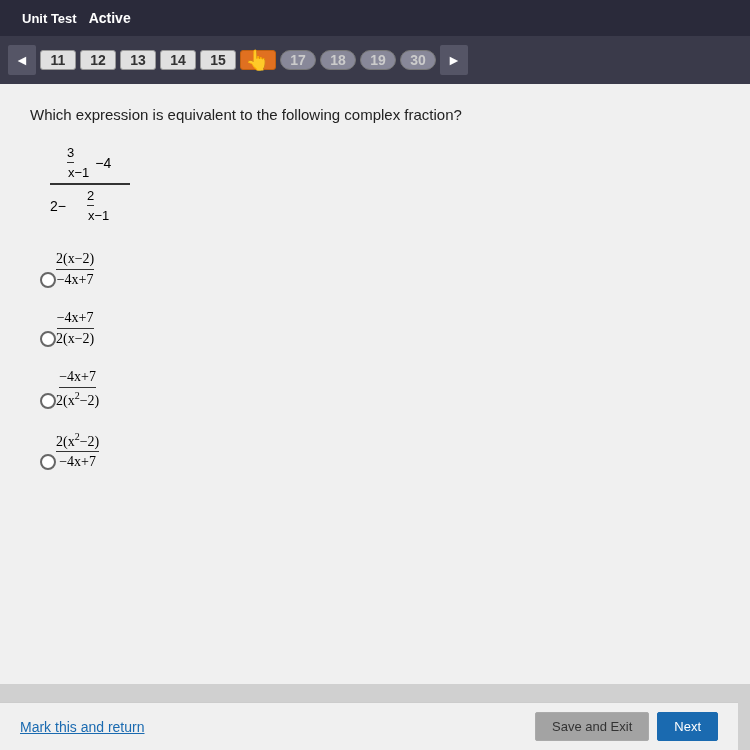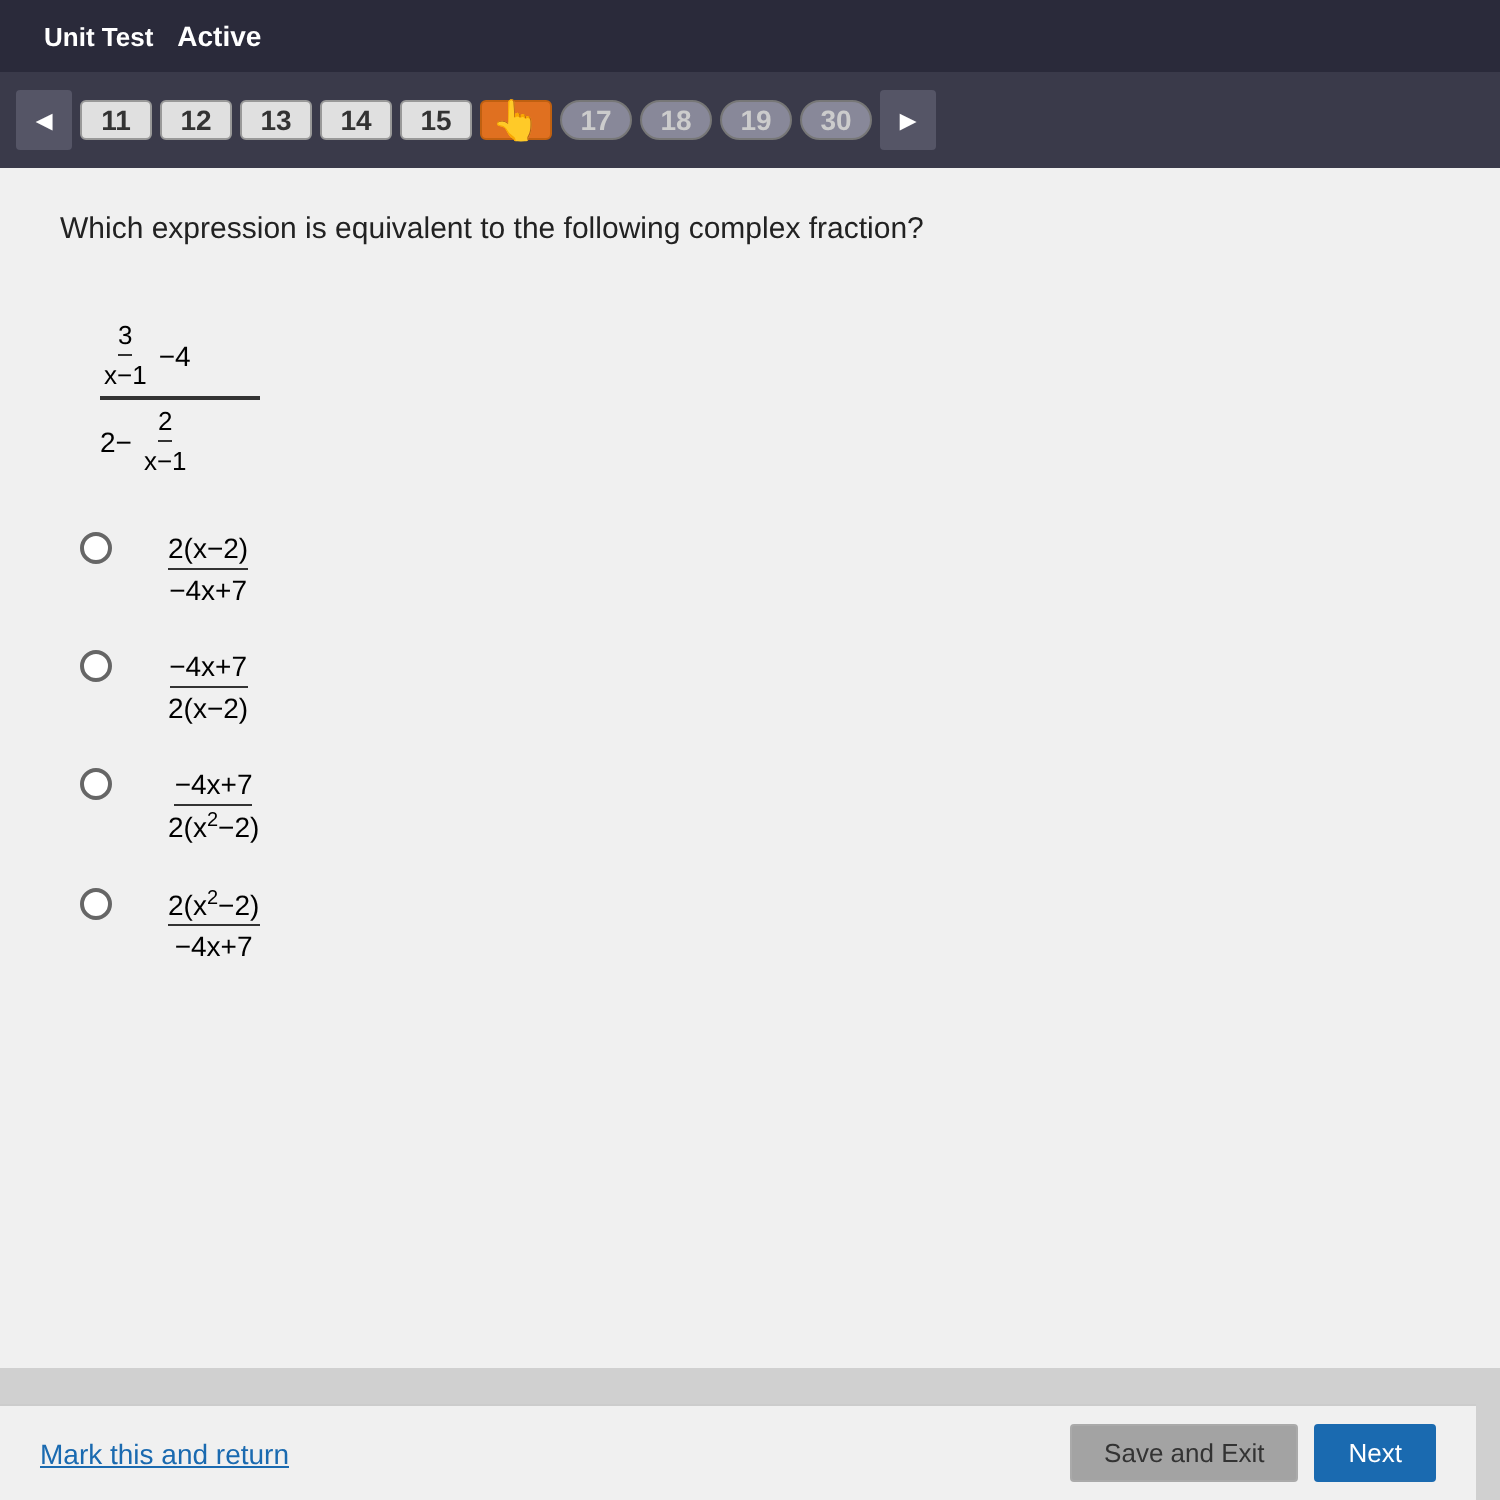--- a/index.html
+++ b/index.html
@@ -89,21 +89,21 @@
     
     .content {
       background: #f0f0f0;
       padding: 20px 30px;
       min-height: 600px;
     }
 
     .question-text {
       font-size: 15px;
       color: #222;
-      margin-bottom: 35px;
+      margin-bottom: 20px;
       font-weight: normal;
       line-height: 1.4;
     }
 
     
     .complex-fraction-container {
       margin: 0 0 28px 20px;
       display: inline-block;
     }
 
@@ -117,20 +117,21 @@
     .fraction .numerator {
       border-bottom: 1.5px solid #333;
       padding-bottom: 2px;
       text-align: center;
       font-size: 13px;
     }
     .fraction .denominator {
       padding-top: 2px;
       text-align: center;
       font-size: 13px;
+      margin-left: 16px;
     }
 
     .big-fraction {
       display: inline-flex;
       flex-direction: column;
       align-items: flex-start;
       vertical-align: middle;
     }
     .big-fraction .top-part {
       display: flex;
@@ -150,24 +151,25 @@
     }
 
     
     .options-list {
       list-style: none;
       padding: 0;
       margin: 0 0 0 10px;
     }
     .option-item {
       display: flex;
-      align-items: flex-start;
+      align-items: flex-end;
       margin-bottom: 22px;
-      gap: 28px;
-      cursor: pointer;
+      gap: 0;
+      cursor: pointer;
+      font-family: Liberation Serif, serif;
     }
     .radio-circle {
       width: 16px;
       height: 16px;
       border: 2px solid #666;
       border-radius: 50%;
       flex-shrink: 0;
       background: white;
     }
     .option-fraction {

